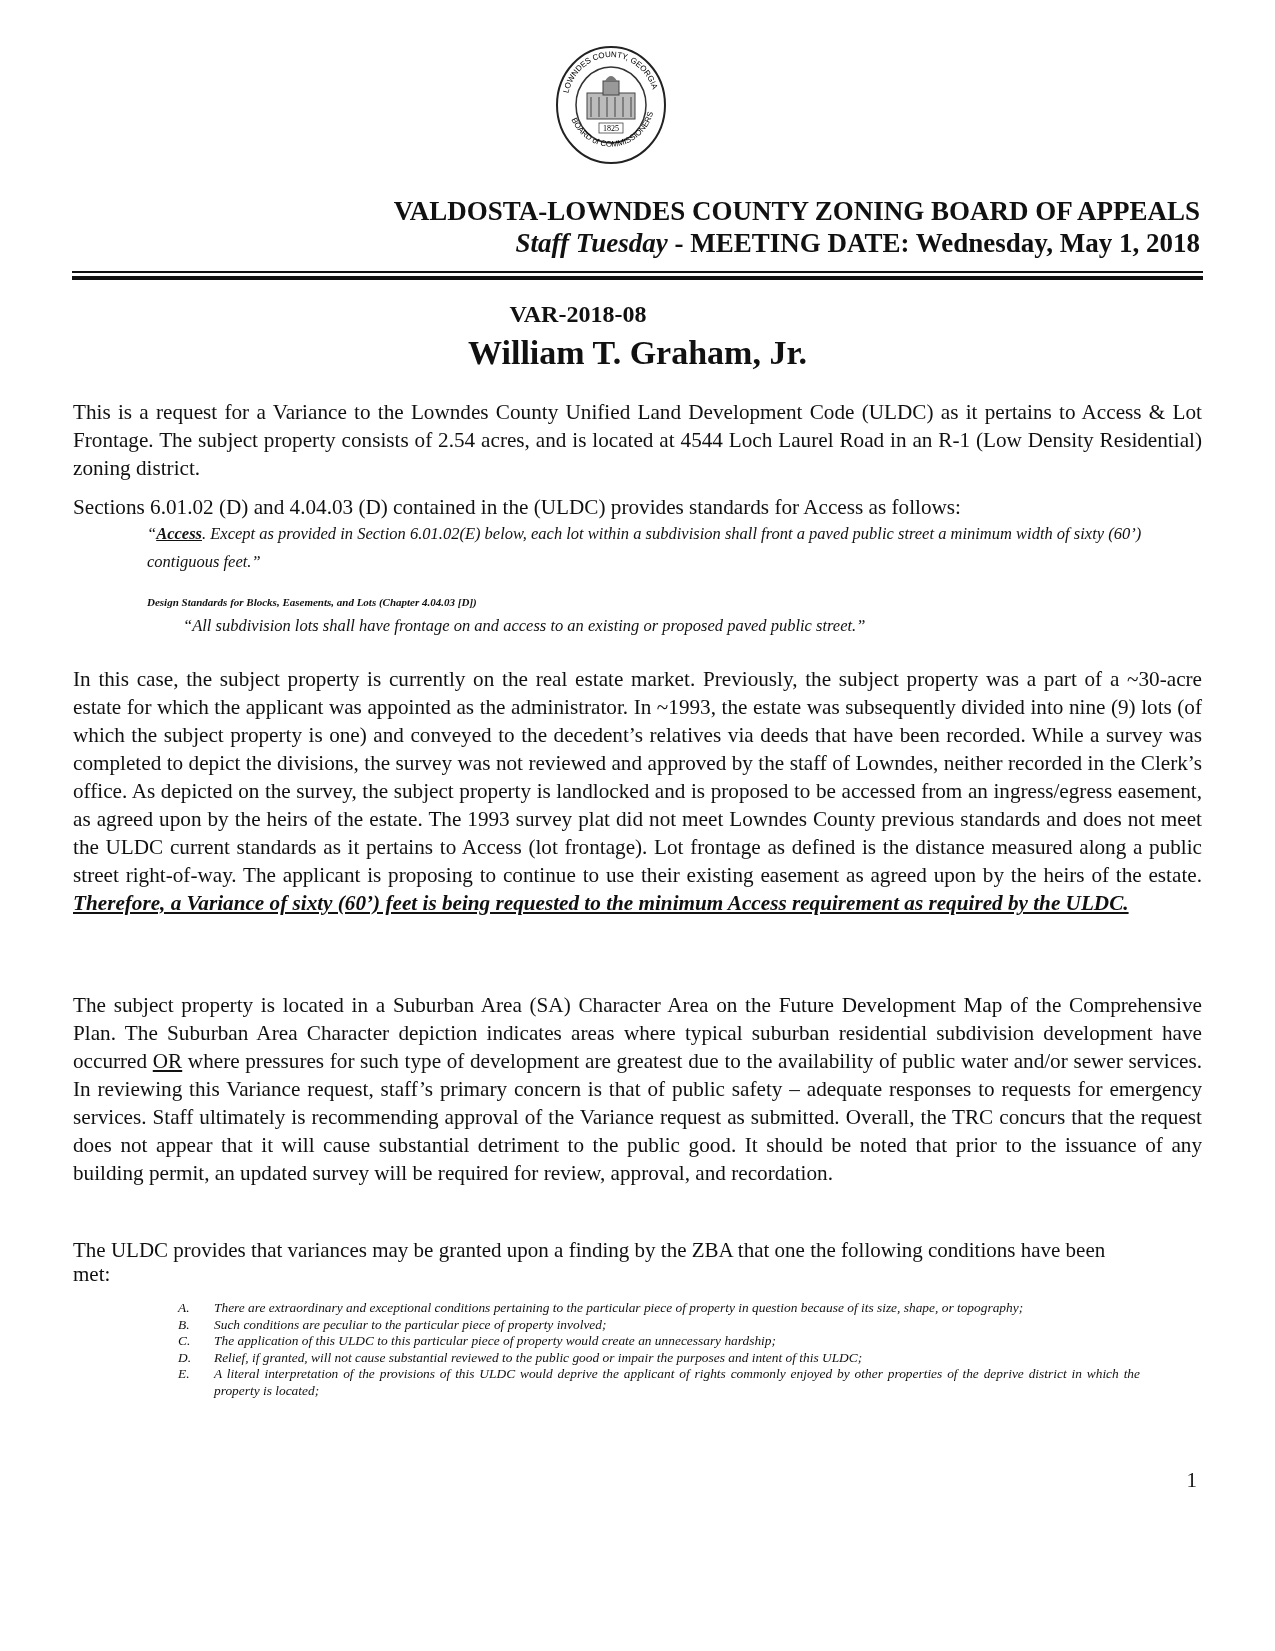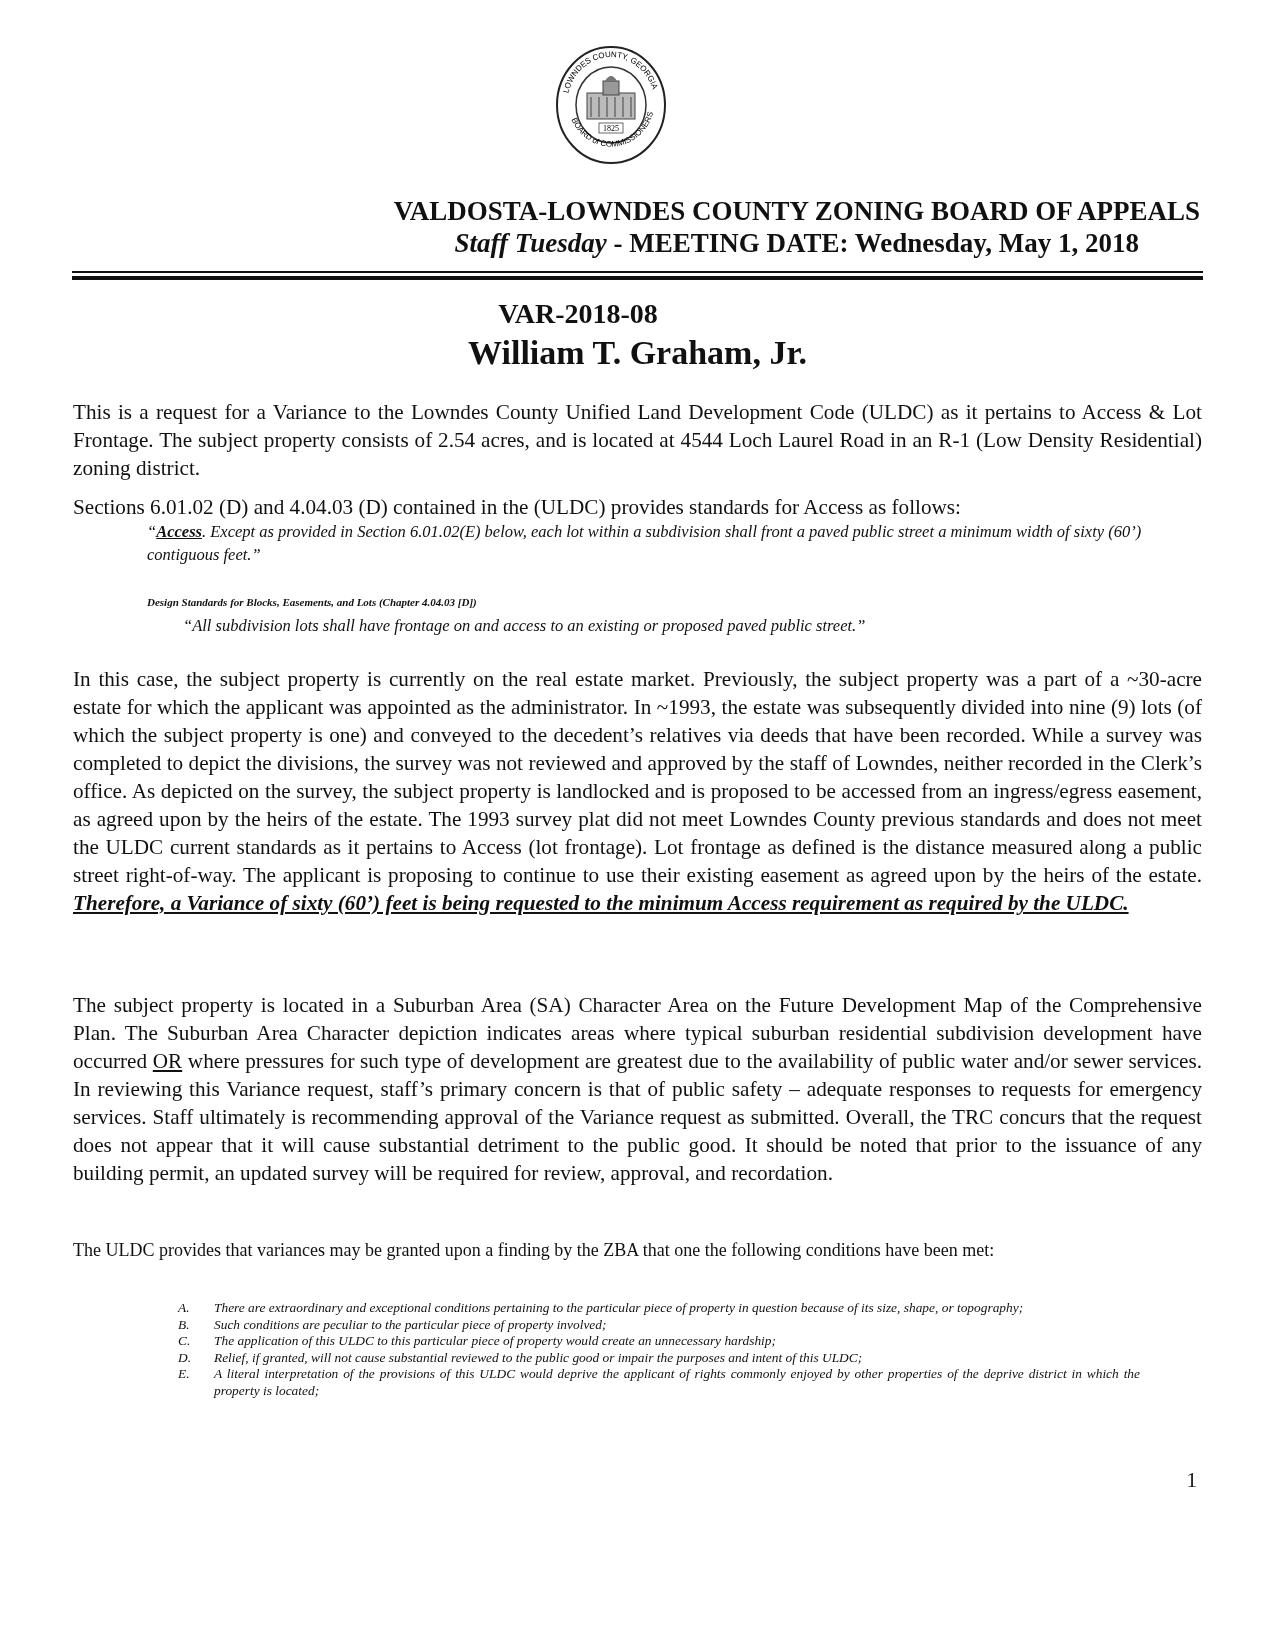--- a/index.html
+++ b/index.html
@@ -1,32 +1,32 @@
 <!DOCTYPE html>
 <html><head>
 <meta charset="utf-8">
 <style>
   html, body { margin: 0; padding: 0; background: #fff; }
   body { width: 1275px; height: 1651px; position: relative; font-family: "Liberation Serif", serif; color: #111; overflow: hidden; }
   .seal { position: absolute; left: 555px; top: 45px; width: 112px; height: 120px; }
-  .hdr { position: absolute; right: 75px; top: 195px; text-align: center; }
+  .hdr { position: absolute; right: 75px; top: 195px; text-align: right; }
   .hdr .l1 { font-size: 27px; font-weight: bold; line-height: 32px; }
   .hdr .l2 { font-size: 27px; font-weight: bold; line-height: 32px; }
   .hdr .l2 i { font-style: italic; }
   .rule1 { position: absolute; left: 72px; right: 72px; top: 271px; height: 2px; background: #111; }
   .rule2 { position: absolute; left: 72px; right: 72px; top: 276px; height: 4px; background: #111; }
-  .case { position: absolute; left: 0; width: 1156px; top: 292px; text-align: center; font-weight: bold; font-size: 28px; line-height: 44px; }
+  .case { position: absolute; left: 0; width: 1156px; top: 292px; text-align: center; font-weight: bold; font-size: 24px; line-height: 44px; }
   .name { position: absolute; left: 0; width: 1275px; top: 338px; text-align: center; font-weight: bold; font-size: 34px; line-height: 30px; }
   .p { position: absolute; left: 73px; right: 73px; font-size: 21.2px; line-height: 28px; text-align: justify; }
-  .quote { position: absolute; left: 147px; right: 73px; font-size: 16.5px; line-height: 23px; font-style: italic; }
+  .quote { position: absolute; left: 147px; right: 73px; font-size: 16.5px; line-height: 28px; font-style: italic; }
   .quote u { font-weight: bold; }
   .dsh { position: absolute; left: 147px; font-size: 11px; font-weight: bold; font-style: italic; line-height: 21px; }
   .dsq { position: absolute; left: 183px; font-size: 16.5px; font-style: italic; line-height: 21px; }
   .emph { font-weight: bold; font-style: italic; text-decoration: underline; }
-  .cond { position: absolute; left: 73px; right: 130px; font-size: 18px; line-height: 24px; }
+  .cond { position: absolute; left: 73px; right: 130px; font-size: 21px; line-height: 24px; }
   .list { position: absolute; left: 178px; right: 135px; top: 1300px; font-size: 13.4px; font-style: italic; line-height: 16.5px; }
   .li { display: flex; }
   .li .k { width: 36px; flex: none; }
   .li .t { flex: 1; text-align: justify; }
   .pg { position: absolute; right: 78px; top: 1468px; font-size: 21px; }
 </style>
 </head>
 <body>
 
 <div class="seal">

